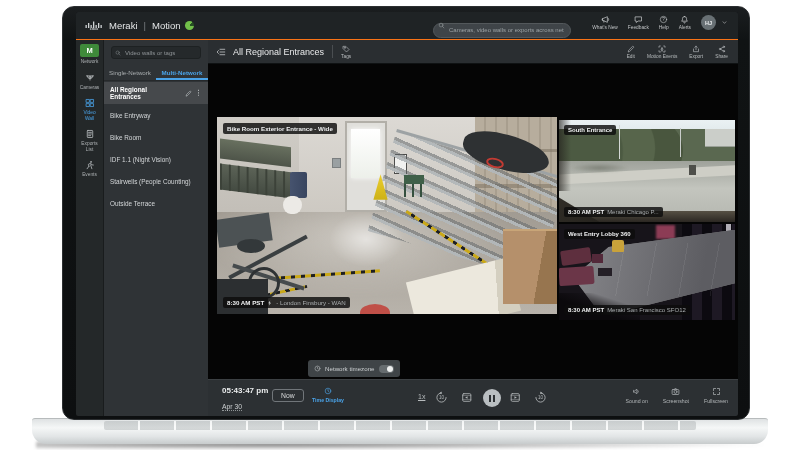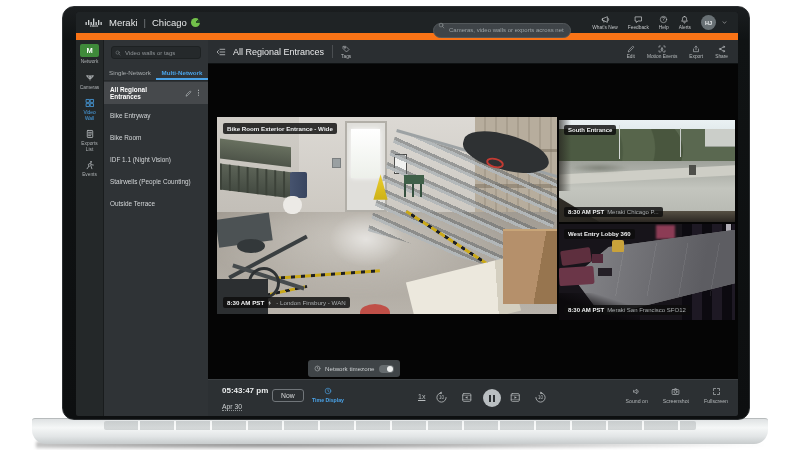--- a/index.html
+++ b/index.html
@@ -6,21 +6,21 @@
   html,body{width:800px;height:450px}
   body{background:#ffffff;font-family:"Liberation Sans",sans-serif;overflow:hidden;position:relative}
   .ic{fill:none;stroke:currentColor;stroke-width:1.9;stroke-linecap:round;stroke-linejoin:round;display:block}
   
   .laptop-screen{position:absolute;left:62px;top:6px;width:688px;height:414px;background:linear-gradient(180deg,#1b1e20,#101314 8%,#0d0f10);border-radius:12px;border:1px solid #2c2f31}
   .screen-content{position:absolute;left:13px;top:5px;width:662px;height:404px;background:#101214;overflow:hidden;border-radius:2px}
   .laptop-base{position:absolute;left:32px;top:418px;width:736px;height:26px;background:linear-gradient(180deg,#dfe2e3 0%,#f5f7f7 35%,#e2e5e6 70%,#c7cbcc 100%);border-radius:3px 3px 14px 14px;border-top:1px solid #b7bbbc}
   .kb{position:absolute;left:72px;top:2px;right:72px;height:9px;background:repeating-linear-gradient(90deg,rgba(150,156,158,.35) 0 34px,rgba(255,255,255,.55) 34px 36px);border-radius:2px}
   .base-shadow{position:absolute;left:36px;top:441px;width:728px;height:9px;background:radial-gradient(ellipse at 32% 40%,rgba(30,30,30,.55),rgba(0,0,0,0) 72%);filter:blur(1.5px)}
   
-  .topbar{position:absolute;left:0;top:0;width:662px;height:28px;background:#1f2325;border-bottom:7px solid #f97316;display:flex;align-items:center}
+  .topbar{position:absolute;left:0;top:0;width:662px;height:28px;background:#1f2325;border-bottom:1px solid #f97316;display:flex;align-items:center}
   .brand{display:flex;align-items:center;gap:4px;padding-left:9px;color:#e4e6e7;font-size:9.5px}
   .brand .sep{color:#797e81;margin:0 2px;font-weight:200}
   .vision-pie{width:9px;height:9px;border-radius:50%;background:conic-gradient(from 35deg,#274f24 0 60deg,#72c04a 60deg 360deg)}
   .search-wrap{position:absolute;left:357px;top:6px;width:138px;height:15px}
   .search-input{width:100%;height:100%;background:#3f4448;border:1px solid #53585b;border-radius:8px;font-size:6px;color:#cfd3d5;padding:0 6px 0 15px;outline:none;font-family:"Liberation Sans",sans-serif}
   .search-input::placeholder{color:#9aa0a3}
   .search-icon{position:absolute;left:5px;top:4px;color:#9aa0a3}
   .top-actions{position:absolute;right:10px;top:3px;display:flex;align-items:center;gap:10px}
   .top-stack{display:flex;flex-direction:column;align-items:center;gap:1px;color:#c6c9cb}
   .top-stack .lbl{font-size:4.8px;color:#c0c3c5;white-space:nowrap}
@@ -196,21 +196,21 @@
               <rect x="6" y="4" width="2.6" height="10"></rect>
               <rect x="11" y="8" width="2.6" height="6"></rect>
               <rect x="16" y="1" width="2.6" height="13"></rect>
               <rect x="21" y="8" width="2.6" height="6"></rect>
               <rect x="26" y="4" width="2.6" height="10"></rect>
               <rect x="31" y="8" width="2.6" height="6"></rect>
             <text x="18" y="18" font-size="6.5" text-anchor="middle" font-weight="bold" font-family="Liberation Sans, sans-serif">cisco</text>
           </svg>
           <span>Meraki</span>
           <span class="sep">|</span>
-          <span>Chicago</span>
+          <span>Motion</span>
           <span class="vision-pie"></span>
         </div>
         <div class="search-wrap">
           <input class="search-input" type="text" placeholder="Cameras, video walls or exports across networks" style="">
           <span class="search-icon">
               <svg class="ic" width="7" height="7">
                 <use href="#i-search"></use>
               </svg>
             </span>
         </div>

